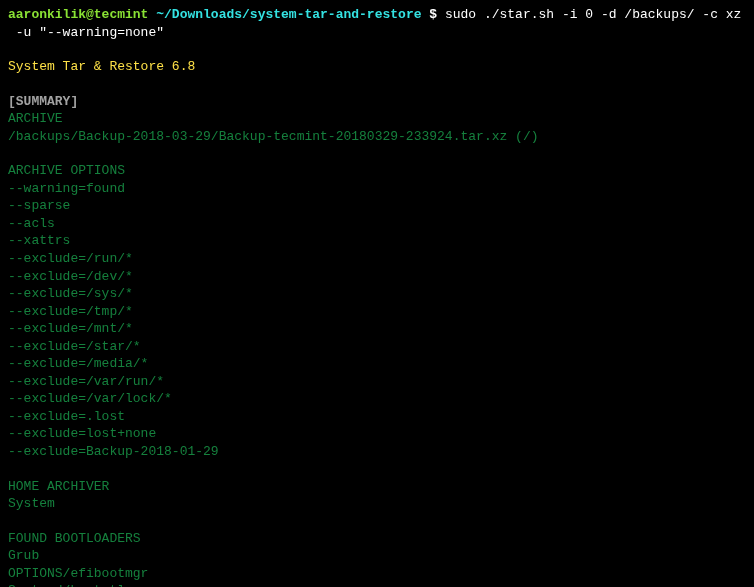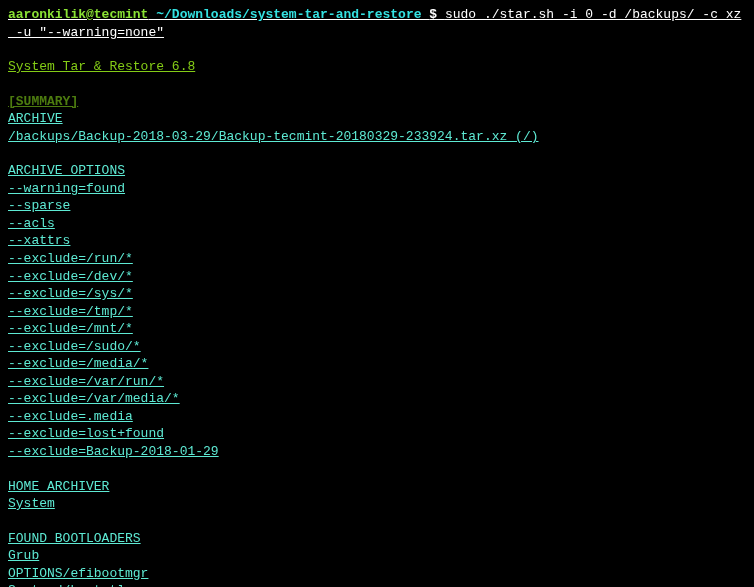--- a/index.html
+++ b/index.html
@@ -27,32 +27,31 @@
       font-weight: bold;
     }
     .prompt-symbol {
       color: #fff;
       font-weight: bold;
     }
     .command {
       color: #fff;
     }
     .white {
-      color: #84cc16;
+      color: #fde047;
     }
     .white-bold {
-      color: #4d7c0f;
+      color: #a3a3a3;
       font-weight: bold;
     }
     .cyan {
-      color: #5eead4;
+      color: #15803d;
     }
     .line {
       white-space: pre;
-      text-decoration: underline;
     }
     .blank {
       height: 17px;
     }
   </style>
 </head>
 <body>
 
 <div class="line"><span class="prompt-user">aaronkilik@tecmint</span><span class="prompt-path"> ~/Downloads/system-tar-and-restore </span><span class="prompt-symbol">$ </span><span class="command">sudo ./star.sh -i 0 -d /backups/ -c xz</span></div>
 <div class="line command"> -u "--warning=none"</div>
@@ -66,26 +65,26 @@
 <div class="line cyan">ARCHIVE OPTIONS</div>
 <div class="line cyan">--warning=found</div>
 <div class="line cyan">--sparse</div>
 <div class="line cyan">--acls</div>
 <div class="line cyan">--xattrs</div>
 <div class="line cyan">--exclude=/run/*</div>
 <div class="line cyan">--exclude=/dev/*</div>
 <div class="line cyan">--exclude=/sys/*</div>
 <div class="line cyan">--exclude=/tmp/*</div>
 <div class="line cyan">--exclude=/mnt/*</div>
-<div class="line cyan">--exclude=/sudo/*</div>
+<div class="line cyan">--exclude=/star/*</div>
 <div class="line cyan">--exclude=/media/*</div>
 <div class="line cyan">--exclude=/var/run/*</div>
-<div class="line cyan">--exclude=/var/media/*</div>
-<div class="line cyan">--exclude=.media</div>
-<div class="line cyan">--exclude=lost+found</div>
+<div class="line cyan">--exclude=/var/lock/*</div>
+<div class="line cyan">--exclude=.lost</div>
+<div class="line cyan">--exclude=lost+none</div>
 <div class="line cyan">--exclude=Backup-2018-01-29</div>
 <div class="blank"></div>
 <div class="line cyan">HOME ARCHIVER</div>
 <div class="line cyan">System</div>
 <div class="blank"></div>
 <div class="line cyan">FOUND BOOTLOADERS</div>
 <div class="line cyan">Grub</div>
 <div class="line cyan">OPTIONS/efibootmgr</div>
 <div class="line cyan">Systemd/bootctl</div>
 

